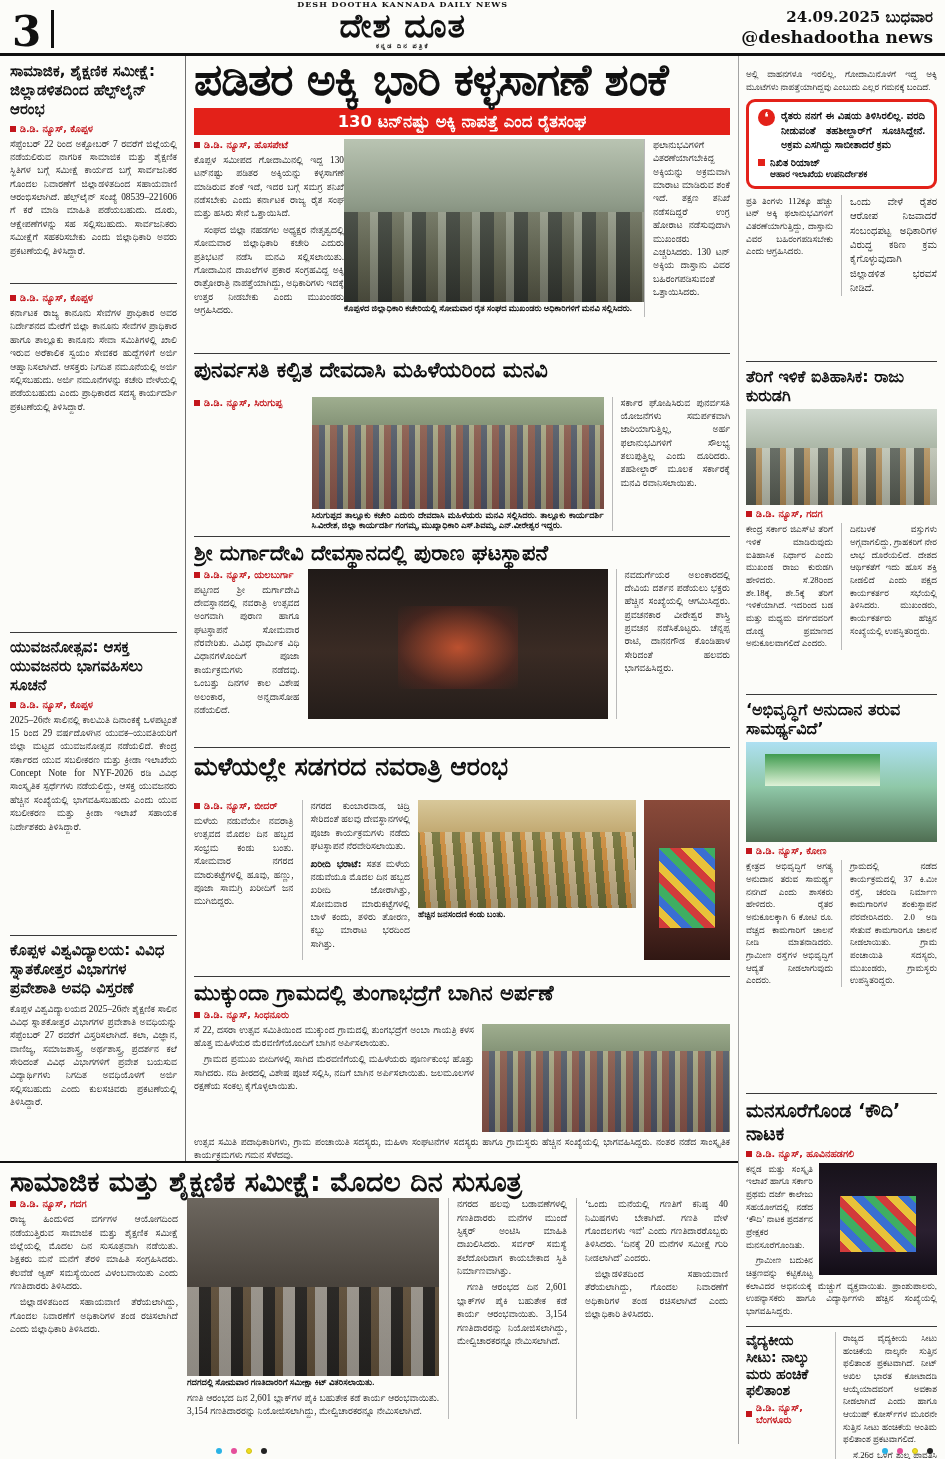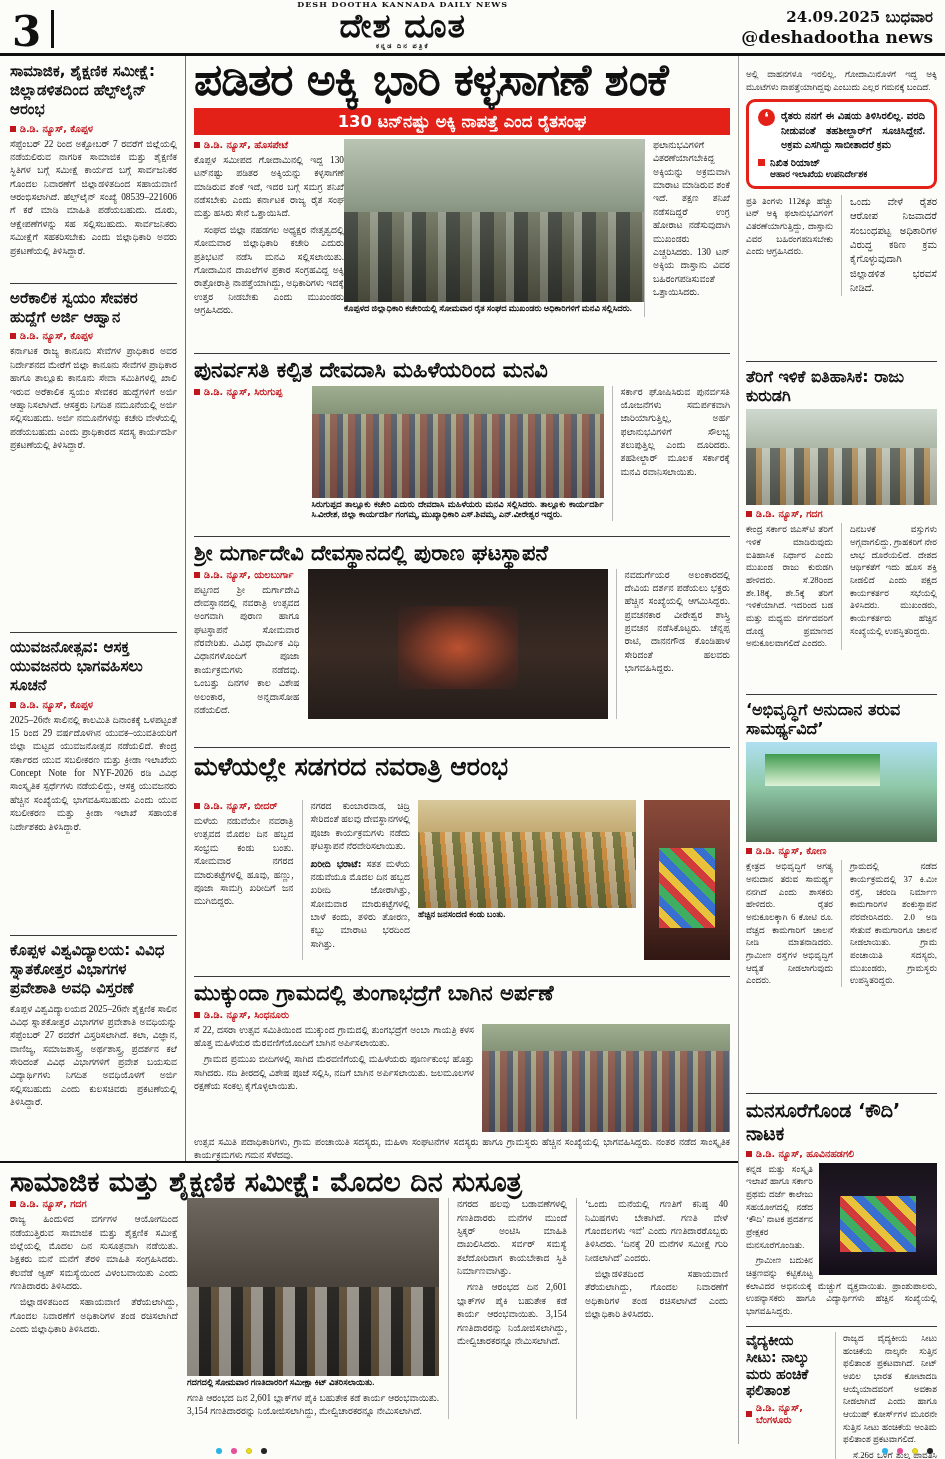--- a/index.html
+++ b/index.html
@@ -152,21 +152,20 @@
           <div class="art" style="height:216px">
             <div class="h-sm">ಸಾಮಾಜಿಕ, ಶೈಕ್ಷಣಿಕ ಸಮೀಕ್ಷೆ: ಜಿಲ್ಲಾಡಳಿತದಿಂದ ಹೆಲ್ಪ್‌ಲೈನ್ ಆರಂಭ</div>
             <div class="byline">
                 <span class="sq"></span>
                 <span>ಡಿ.ಡಿ. ನ್ಯೂಸ್, ಕೊಪ್ಪಳ</span>
               </div>
             <p class="body">ಸೆಪ್ಟೆಂಬರ್ 22 ರಿಂದ ಅಕ್ಟೋಬರ್ 7 ರವರೆಗೆ ಜಿಲ್ಲೆಯಲ್ಲಿ ನಡೆಯಲಿರುವ ನಾಗರಿಕ ಸಾಮಾಜಿಕ ಮತ್ತು ಶೈಕ್ಷಣಿಕ ಸ್ಥಿತಿಗಳ ಬಗ್ಗೆ ಸಮೀಕ್ಷೆ ಕಾರ್ಯದ ಬಗ್ಗೆ ಸಾರ್ವಜನಿಕರ ಗೊಂದಲ ನಿವಾರಣೆಗೆ ಜಿಲ್ಲಾಡಳಿತದಿಂದ ಸಹಾಯವಾಣಿ ಆರಂಭಿಸಲಾಗಿದೆ. ಹೆಲ್ಪ್‌ಲೈನ್ ಸಂಖ್ಯೆ 08539–221606 ಗೆ ಕರೆ ಮಾಡಿ ಮಾಹಿತಿ ಪಡೆಯಬಹುದು. ದೂರು, ಆಕ್ಷೇಪಣೆಗಳನ್ನು ಸಹ ಸಲ್ಲಿಸಬಹುದು. ಸಾರ್ವಜನಿಕರು ಸಮೀಕ್ಷೆಗೆ ಸಹಕರಿಸಬೇಕು ಎಂದು ಜಿಲ್ಲಾಧಿಕಾರಿ ಅವರು ಪ್ರಕಟಣೆಯಲ್ಲಿ ತಿಳಿಸಿದ್ದಾರೆ.</p>
           </div>
           <hr class="hr1">
           <div class="art" style="height:338px">
-            <div class="h-sm">ಅರೆಕಾಲಿಕ ಸ್ವಯಂ ಸೇವಕರ ಹುದ್ದೆಗೆ ಅರ್ಜಿ ಆಹ್ವಾನ</div>
             <div class="byline">
                 <span class="sq"></span>
                 <span>ಡಿ.ಡಿ. ನ್ಯೂಸ್, ಕೊಪ್ಪಳ</span>
               </div>
             <p class="body">ಕರ್ನಾಟಕ ರಾಜ್ಯ ಕಾನೂನು ಸೇವೆಗಳ ಪ್ರಾಧಿಕಾರ ಅವರ ನಿರ್ದೇಶನದ ಮೇರೆಗೆ ಜಿಲ್ಲಾ ಕಾನೂನು ಸೇವೆಗಳ ಪ್ರಾಧಿಕಾರ ಹಾಗೂ ತಾಲ್ಲೂಕು ಕಾನೂನು ಸೇವಾ ಸಮಿತಿಗಳಲ್ಲಿ ಖಾಲಿ ಇರುವ ಅರೆಕಾಲಿಕ ಸ್ವಯಂ ಸೇವಕರ ಹುದ್ದೆಗಳಿಗೆ ಅರ್ಜಿ ಆಹ್ವಾನಿಸಲಾಗಿದೆ. ಆಸಕ್ತರು ನಿಗದಿತ ನಮೂನೆಯಲ್ಲಿ ಅರ್ಜಿ ಸಲ್ಲಿಸಬಹುದು. ಅರ್ಜಿ ನಮೂನೆಗಳನ್ನು ಕಚೇರಿ ವೇಳೆಯಲ್ಲಿ ಪಡೆಯಬಹುದು ಎಂದು ಪ್ರಾಧಿಕಾರದ ಸದಸ್ಯ ಕಾರ್ಯದರ್ಶಿ ಪ್ರಕಟಣೆಯಲ್ಲಿ ತಿಳಿಸಿದ್ದಾರೆ.</p>
           </div>
           <hr class="hr1">
           <div class="art" style="height:292px">
             <div class="h-sm">ಯುವಜನೋತ್ಸವ: ಆಸಕ್ತ ಯುವಜನರು ಭಾಗವಹಿಸಲು ಸೂಚನೆ</div>
             <div class="byline">
@@ -202,21 +201,21 @@
               </div>
               <div class="lead-c3">
                 <p class="body">ಫಲಾನುಭವಿಗಳಿಗೆ ವಿತರಣೆಯಾಗಬೇಕಿದ್ದ ಅಕ್ಕಿಯನ್ನು ಅಕ್ರಮವಾಗಿ ಮಾರಾಟ ಮಾಡಿರುವ ಶಂಕೆ ಇದೆ. ತಕ್ಷಣ ತನಿಖೆ ನಡೆಸದಿದ್ದರೆ ಉಗ್ರ ಹೋರಾಟ ನಡೆಸುವುದಾಗಿ ಮುಖಂಡರು ಎಚ್ಚರಿಸಿದರು. 130 ಟನ್ ಅಕ್ಕಿಯ ದಾಸ್ತಾನು ವಿವರ ಬಹಿರಂಗಪಡಿಸುವಂತೆ ಒತ್ತಾಯಿಸಿದರು.</p>
               </div>
             </div>
           </div>
           <hr class="hr1">
 
           <div class="art" style="height:172px">
             <div class="h-md">ಪುನರ್ವಸತಿ ಕಲ್ಪಿತ ದೇವದಾಸಿ ಮಹಿಳೆಯರಿಂದ ಮನವಿ</div>
-            <div class="cols" style="margin-top:3px">
+            <div class="cols" style="margin-top:14px">
               <div class="col">
                 <div class="byline" style="margin-top:0">
                     <span class="sq"></span>
                     <span>ಡಿ.ಡಿ. ನ್ಯೂಸ್, ಸಿರುಗುಪ್ಪ</span>
                   </div>
               </div>
               <div class="col" style="flex:none;width:292px;border-left:none;padding-left:0">
                 <div class="photo ph-crowd" style="height:112px"></div>
                 <div class="caption">ಸಿರುಗುಪ್ಪದ ತಾಲ್ಲೂಕು ಕಚೇರಿ ಎದುರು ದೇವದಾಸಿ ಮಹಿಳೆಯರು ಮನವಿ ಸಲ್ಲಿಸಿದರು. ತಾಲ್ಲೂಕು ಕಾರ್ಯದರ್ಶಿ ಸಿ.ವೀರೇಶ, ಜಿಲ್ಲಾ ಕಾರ್ಯದರ್ಶಿ ಗಂಗಮ್ಮ, ಮುಖ್ಯಾಧಿಕಾರಿ ಎಸ್.ಶಿವಮ್ಮ, ಎನ್.ವೀರೇಶ್ವರ ಇದ್ದರು.</div>
               </div>

